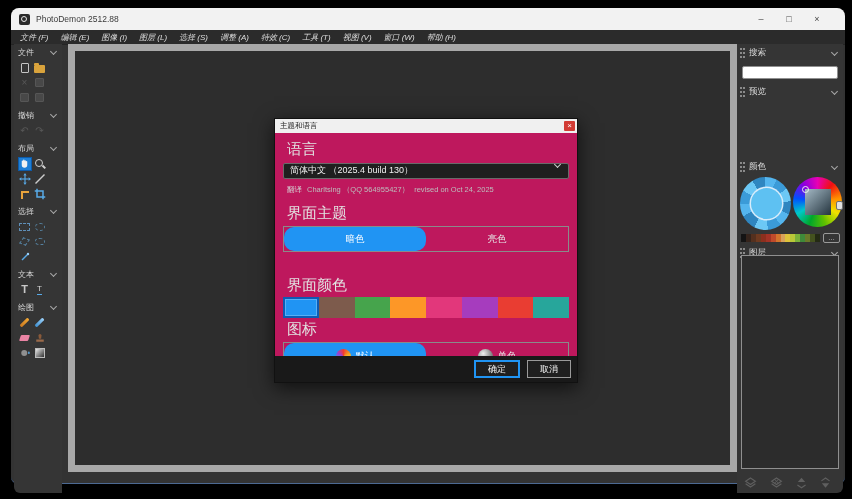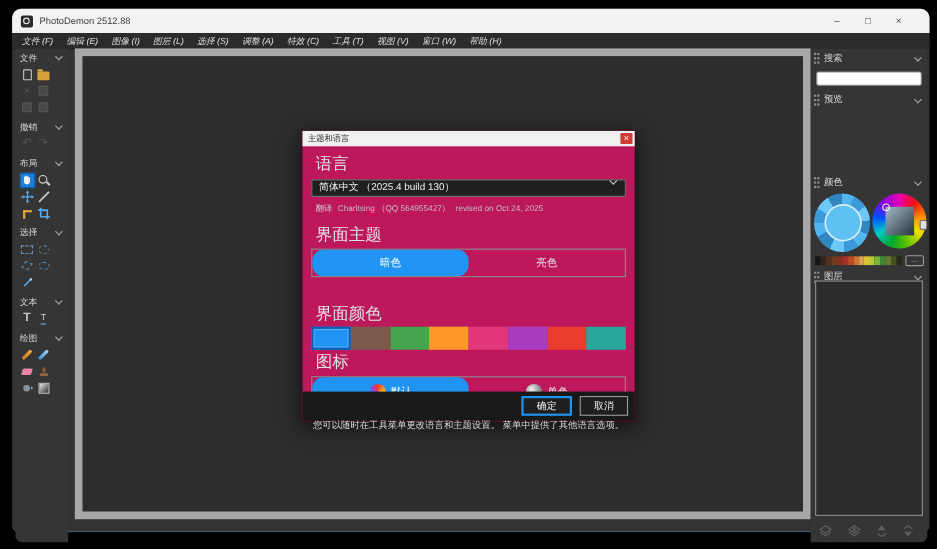--- a/index.html
+++ b/index.html
@@ -470,20 +470,19 @@
       <div class="half on">
         <span class="wheel-ic"></span>
         <span>默认</span>
       </div>
       <div class="half">
         <span class="mono-ic"></span>
         <span>单色</span>
       </div>
     </div>
 
-    <div class="hint">您可以随时在工具菜单更改语言和主题设置。 菜单中提供了其他语言选项。</div>
 
     <div class="dlg-footer">
       <div class="btn btn-ok">确定</div>
       <div class="btn btn-cancel">取消</div>
     </div>
   </div>
 </div>
 
 </body></html>

